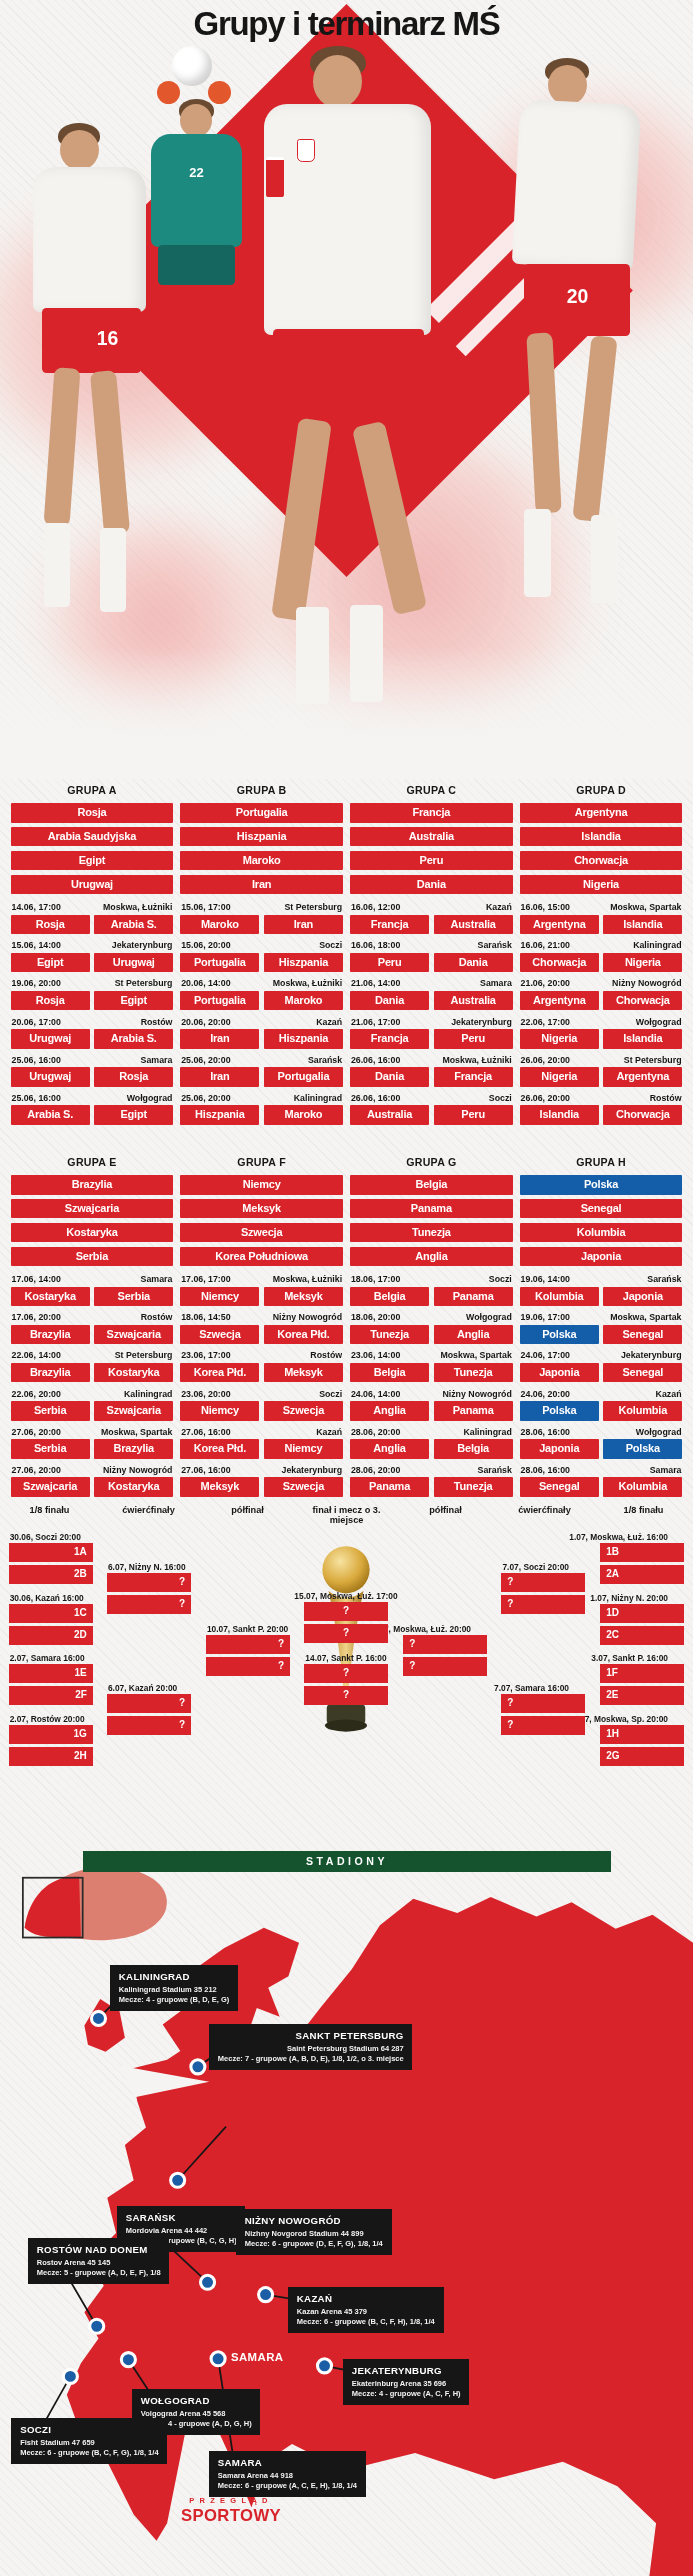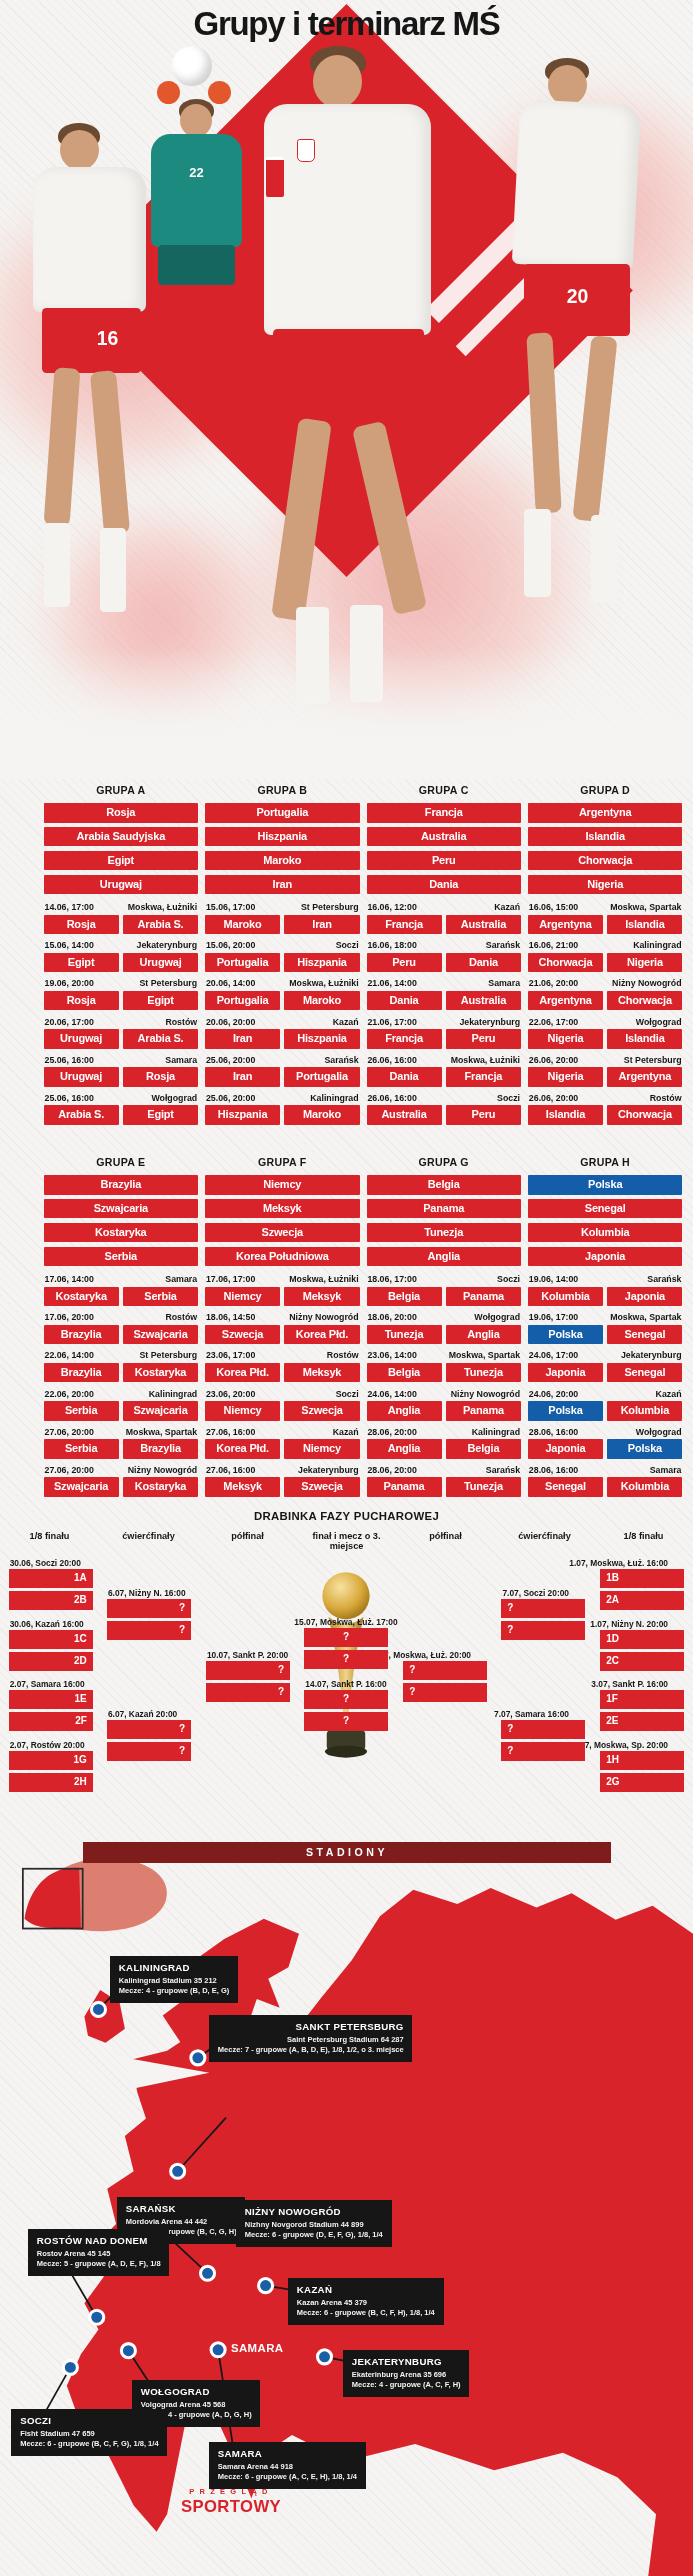--- a/index.html
+++ b/index.html
@@ -29,21 +29,21 @@
   .num{color:#fff;font-weight:bold;text-align:center;}
   .gk-torso{background:#1d8a80;border-radius:19.4px 19.4px 7px 7px;}
   .gk-shorts{background:#14665f;border-radius:4.4px;}
   .glove{background:#e2572b;border-radius:50%;}
   .ball{background:#fff;border-radius:50%;box-shadow:inset -5.3px -5.3px 8.8px rgba(0,0,0,.18);}
   .band{background:#d8232a;border-radius:2.6px;border-top:3.5px solid #fff;}
   .crest{background:#fff;border:1.8px solid #d8232a;border-radius:2.6px 2.6px 5.3px 5.3px;}
   .fade{position:absolute;left:0;right:0;top:647px;height:132px;z-index:6;
         background:linear-gradient(to bottom, rgba(245,244,242,0), #f5f4f2 75%);}
   
-  .groups{display:grid;grid-template-columns:repeat(4,1fr);gap:7px;padding:5.3px 10.6px 0;margin-left:33px;}
+  .groups{display:grid;grid-template-columns:repeat(4,1fr);gap:7px;padding:5.3px 10.6px 0;}
   #groups-eh{padding-top:21px;}
   .gcol{min-width:0;}
   .ghead{text-align:center;font-size:10.6px;font-weight:bold;color:#161616;letter-spacing:0.3px;margin-bottom:7px;}
   .gteams{margin-bottom:8px;}
   .tcell{background:#d8232a;color:#fff;font-weight:bold;font-size:11px;line-height:19.4px;height:19.4px;
          text-align:center;margin-bottom:4.4px;border-radius:0.9px;letter-spacing:-0.2px;
          white-space:nowrap;overflow:hidden;}
   .tcell.blue{background:#145da8;}
   .match{margin-bottom:6.2px;}
   .mmeta{display:flex;justify-content:space-between;align-items:baseline;font-weight:bold;
@@ -64,21 +64,21 @@
   .bcell{position:absolute;left:0;width:84px;height:18.5px;line-height:18.5px;background:#d8232a;color:#fff;
          font-weight:bold;font-size:10px;}
   .bpair.aL .bcell{text-align:right;padding-right:6.2px;width:78px;}
   .bpair.aR .bcell{text-align:left;padding-left:6.2px;width:78px;}
   .bpair.aC .bcell{text-align:center;}
   .bc1{top:11.4px;} .bc2{top:33px;}
   .trophy{position:absolute;left:318px;top:10.6px;z-index:1;}
   
   .map{height:742px;}
   .map svg.mainmap{position:absolute;left:0;top:0;z-index:1;}
-  .stbar{position:absolute;left:83px;top:7px;width:528px;height:21px;background:#7f1d1d;color:#fff;
+  .stbar{position:absolute;left:83px;top:7px;width:528px;height:21px;background:#14532d;color:#fff;
          text-align:center;font-size:10.6px;font-weight:bold;letter-spacing:3.5px;line-height:21px;z-index:4;}
   .sbox{position:absolute;background:#161616;color:#fff;padding:6.2px 8.8px 7px;z-index:3;}
   .sbox .city{font-size:9.7px;font-weight:bold;letter-spacing:0.3px;margin-bottom:2.6px;white-space:nowrap;}
   .sbox .sline{font-size:7.5px;line-height:1.3;white-space:nowrap;font-weight:bold;opacity:.95;}
   .sbox .sgap{height:5.3px;}
   .maplabel{position:absolute;color:#fff;font-weight:bold;font-size:11.4px;z-index:3;letter-spacing:0.4px;}
   .logo{position:absolute;left:176px;top:652px;width:110px;text-align:center;z-index:3;}
   .logo .lt{display:block;color:#d8232a;font-size:7.5px;font-weight:bold;letter-spacing:5.3px;margin-bottom:0.9px;}
   .logo .lb{display:block;color:#d8232a;font-size:16.7px;font-weight:bold;letter-spacing:0.4px;}
 </style>
@@ -697,21 +697,20 @@
         </div>
         <div class="mpair">
           <div class="tcell">Senegal</div>
           <div class="tcell">Kolumbia</div>
         </div>
       </div>
     </div>
   </section>
 
 <section class="sec bracket">
-  <div class="btitle">DRABINKA FAZY PUCHAROWEJ</div>
   <div class="blabels" id="bracket-labels">
       <div>1/8 finału</div>
       <div>ćwierćfinały</div>
       <div>półfinał</div>
       <div>finał i mecz o 3. miejsce</div>
       <div>półfinał</div>
       <div>ćwierćfinały</div>
       <div>1/8 finału</div>
     </div>
   <div class="bbody" id="bracket-body">

